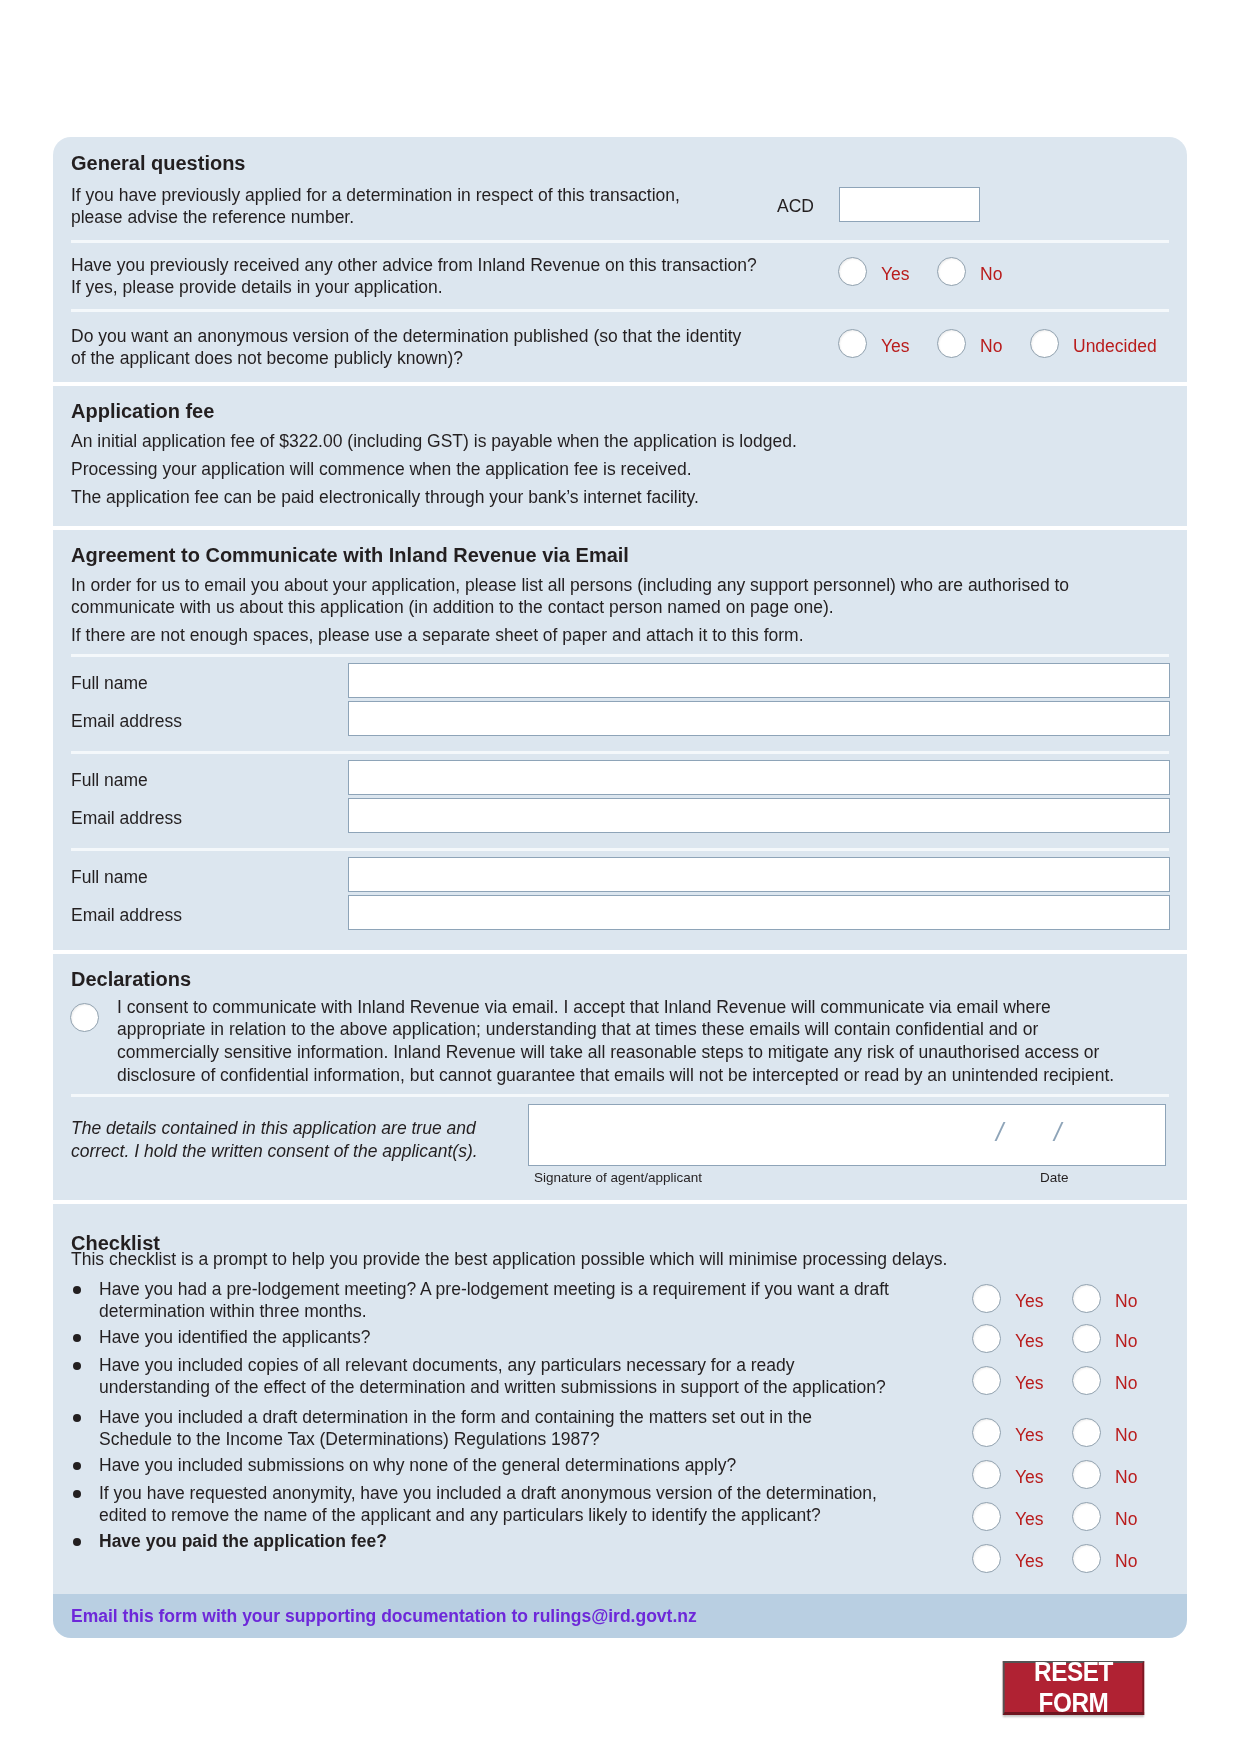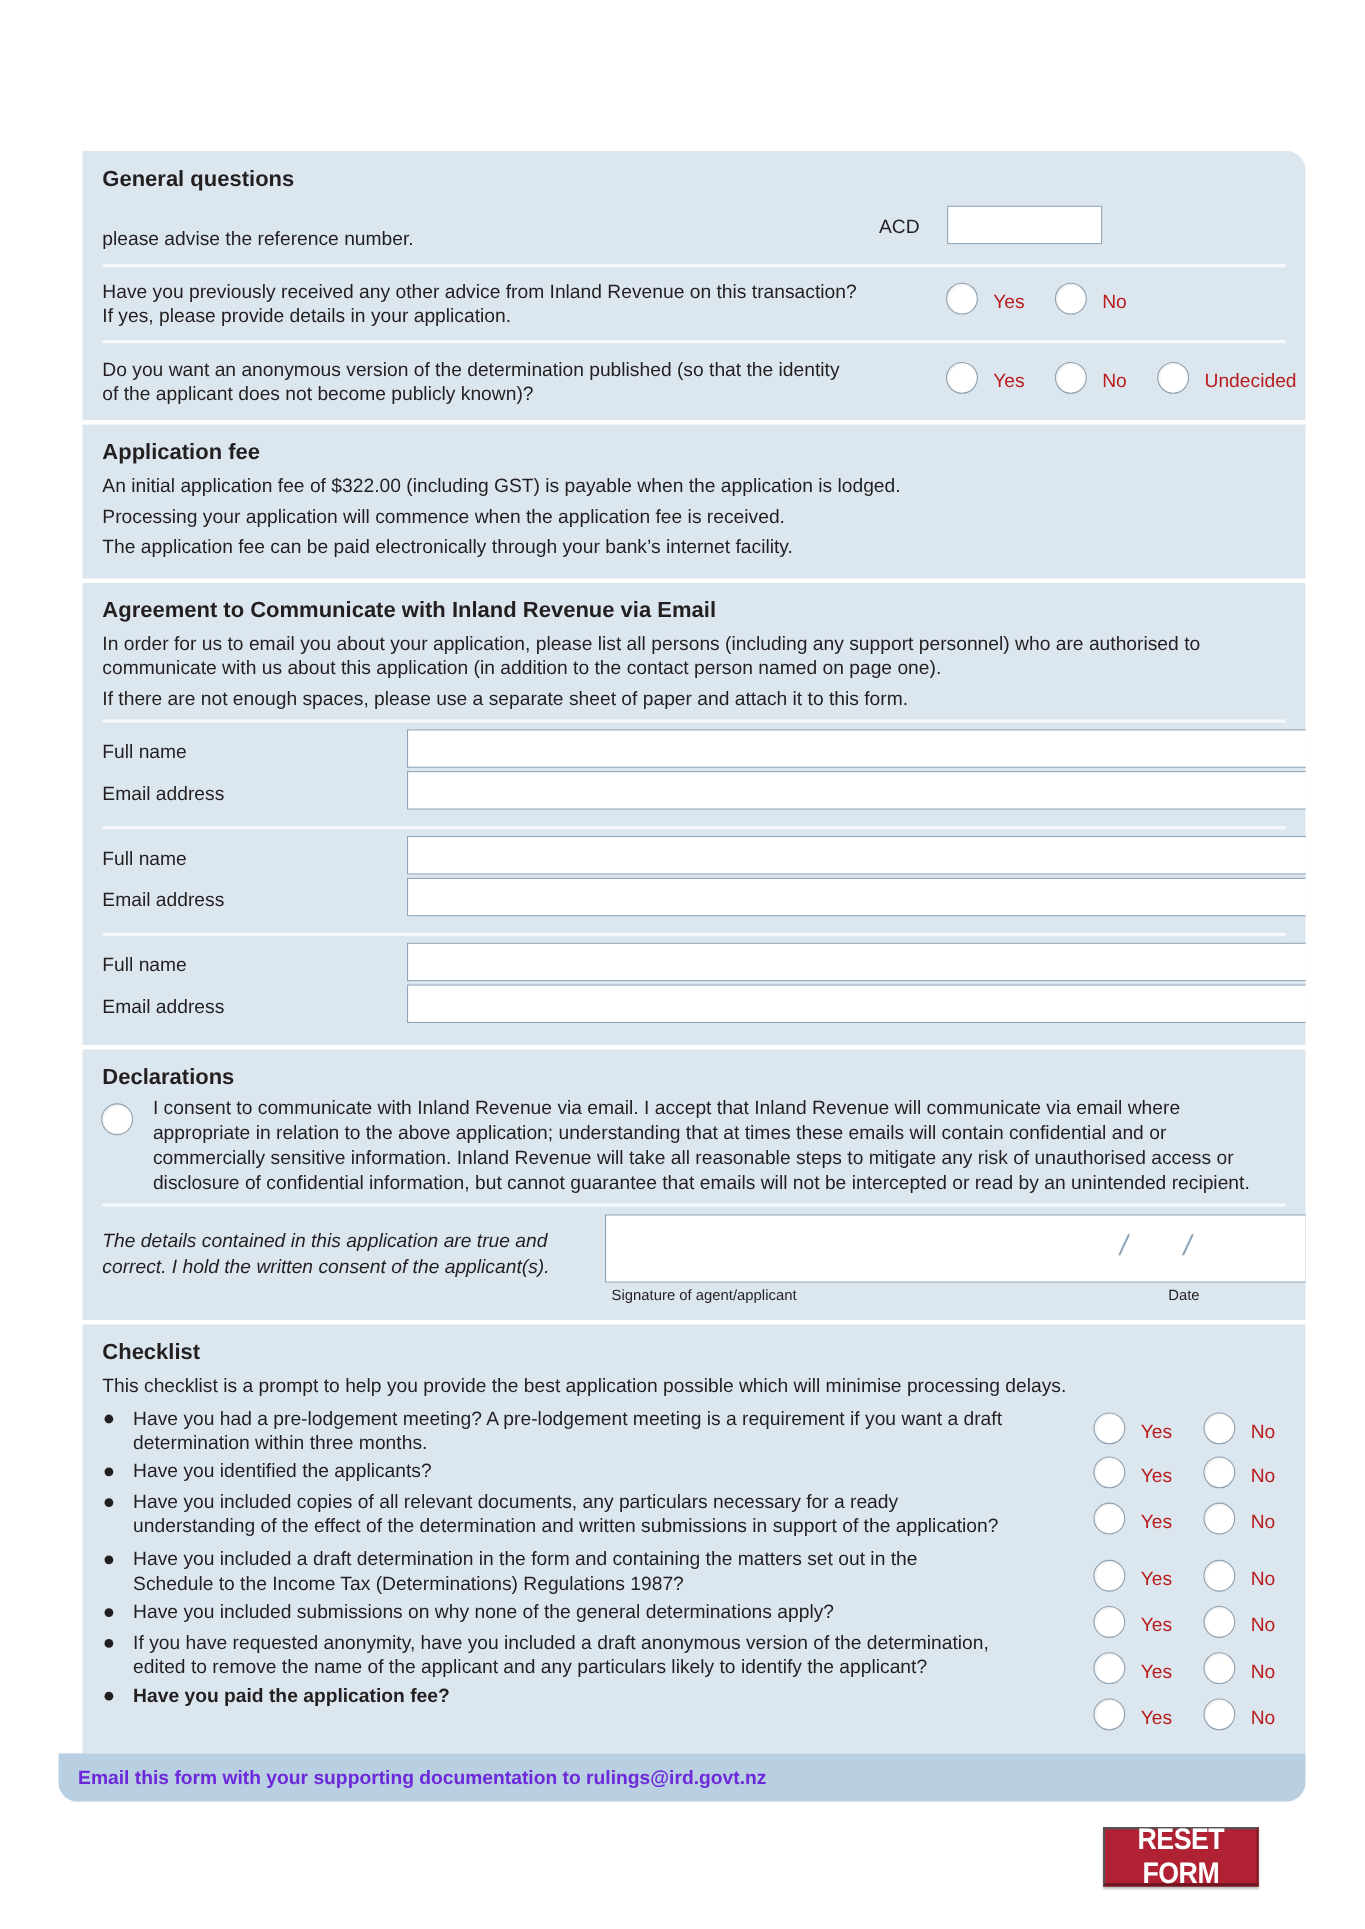--- a/index.html
+++ b/index.html
@@ -3,21 +3,21 @@
 <meta charset="utf-8">
 <style>
   * { box-sizing: border-box; margin: 0; padding: 0; }
   html, body { width: 1241px; height: 1754px; background: #ffffff; }
   body { font-family: "Liberation Sans", sans-serif; color: #231f20; position: relative; overflow: hidden; }
 
   .form-wrap {
     position: absolute; left: 53px; top: 137px; width: 1134px;
     border-radius: 18px; overflow: hidden; background: #ffffff;
   }
-  .section { background: #dce6ef; position: relative; margin-left: 22px; }
+  .section { background: #dce6ef; position: relative; }
   .section + .section { margin-top: 4px; }
 
   .sec-title { font-size: 20px; font-weight: bold; color: #231f20; position: absolute; left: 18px; }
   .txt { font-size: 17.5px; line-height: 22px; color: #231f20; position: absolute; }
   .divider { position: absolute; left: 18px; right: 18px; height: 3px; background: #f4f8fb; }
 
   .radio {
     position: absolute; width: 29px; height: 29px; border-radius: 50%;
     background: #ffffff; border: 1px solid #8fa0ae;
     box-shadow: inset 1px 1px 2px rgba(0,0,0,0.08);
@@ -46,20 +46,21 @@
   .slash { position: absolute; font-size: 26px; color: #8ea4b8; font-style: italic; }
 </style>
 </head>
 <body>
 
 <div class="form-wrap">
 
   <div class="section" style="height:245px;">
     <div class="sec-title" style="top:15px;">General questions</div>
 
+    <div class="txt" style="left:18px; top:47px;">If you have previously applied for a determination in respect of this transaction,</div>
     <div class="txt" style="left:18px; top:69px;">please advise the reference number.</div>
     <div class="txt" style="left:724px; top:58px;">ACD</div>
     <input class="field" style="left: 786px; top: 50px; width: 141px; height: 35px;" value="">
 
     <div class="divider" style="top:103px;"></div>
 
     <div class="txt" style="left:18px; top:117px;">Have you previously received any other advice from Inland Revenue on this transaction?</div>
     <div class="txt" style="left:18px; top:139px;">If yes, please provide details in your application.</div>
     <div class="radio" style="left:785px; top:120px;"></div>
     <div class="rlabel" style="left:828px; top:127px;">Yes</div>
@@ -124,21 +125,21 @@
     <div class="txt italic" style="left:18px; top:186px;">correct. I hold the written consent of the applicant(s).</div>
     <div class="field" style="left:475px; top:150px; width:638px; height:62px;">
       <span class="slash" style="left:467px; top:12px;">/</span>
       <span class="slash" style="left:525px; top:12px;">/</span>
     </div>
     <div class="small" style="left:481px; top:216px;">Signature of agent/applicant</div>
     <div class="small" style="left:987px; top:216px;">Date</div>
   </div>
 
   <div class="section" style="height:390px;">
-    <div class="sec-title" style="top:14px;text-align:center;">Checklist</div>
+    <div class="sec-title" style="top:28px;text-align:center;">Checklist</div>
     <div class="txt" style="left:18px; top:44px;">This checklist is a prompt to help you provide the best application possible which will minimise processing delays.</div>
 
     <div id="checklist-items">
         <div>
           <div class="bullet" style="top: 82px;"></div>
           <div class="txt" style="left: 46px; top: 74px;">Have you had a pre-lodgement meeting? A pre-lodgement meeting is a requirement if you want a draft</div>
           <div class="txt" style="left: 46px; top: 96px;">determination within three months.</div>
           <div class="radio" style="left: 919px; top: 80px;"></div>
           <div class="rlabel" style="left: 962px; top: 87px;">Yes</div>
           <div class="radio" style="left: 1019px; top: 80px;"></div>

